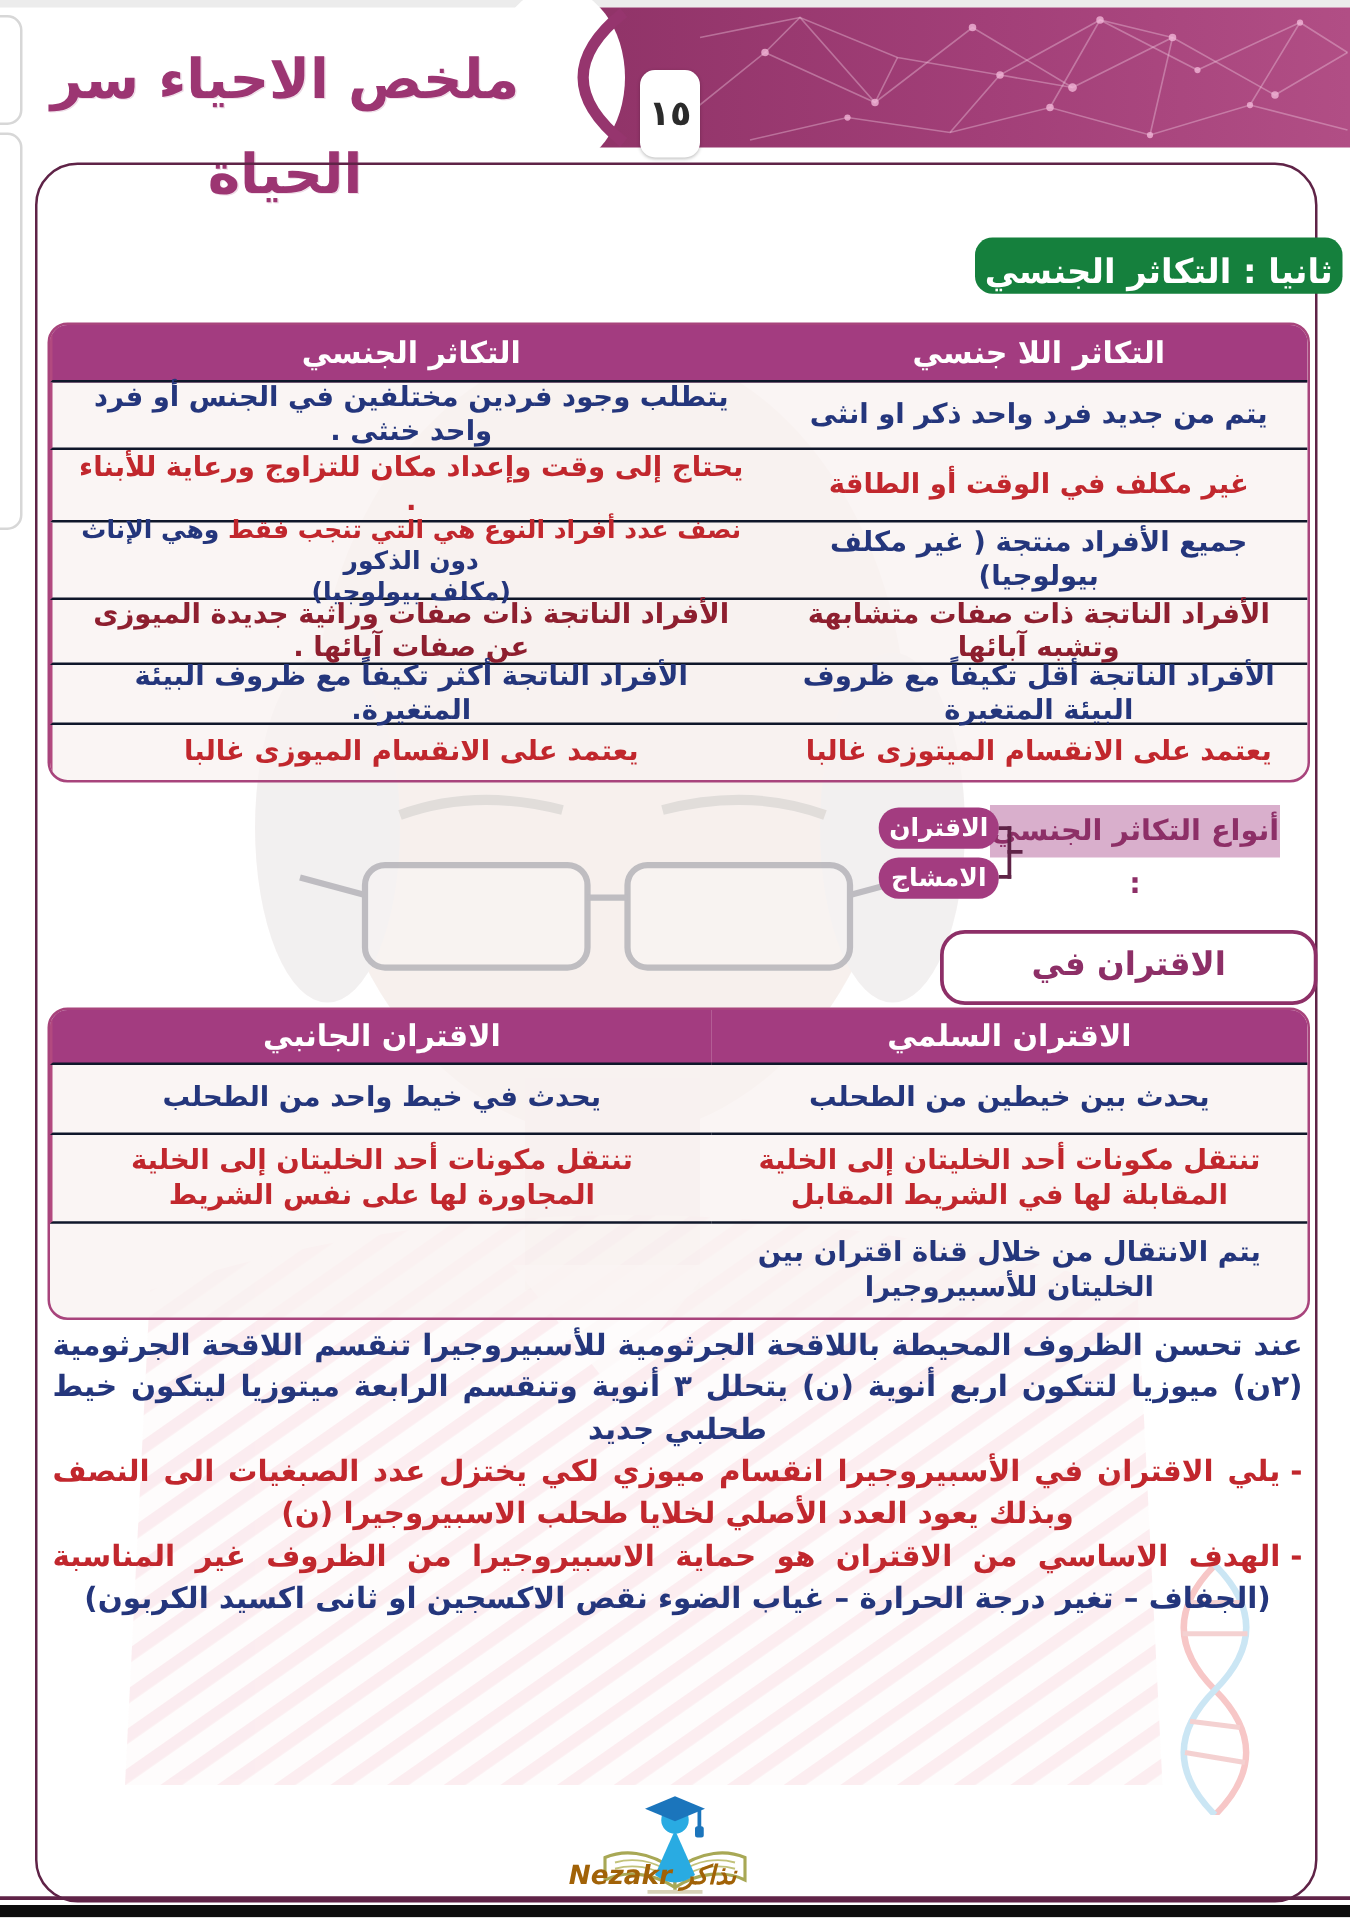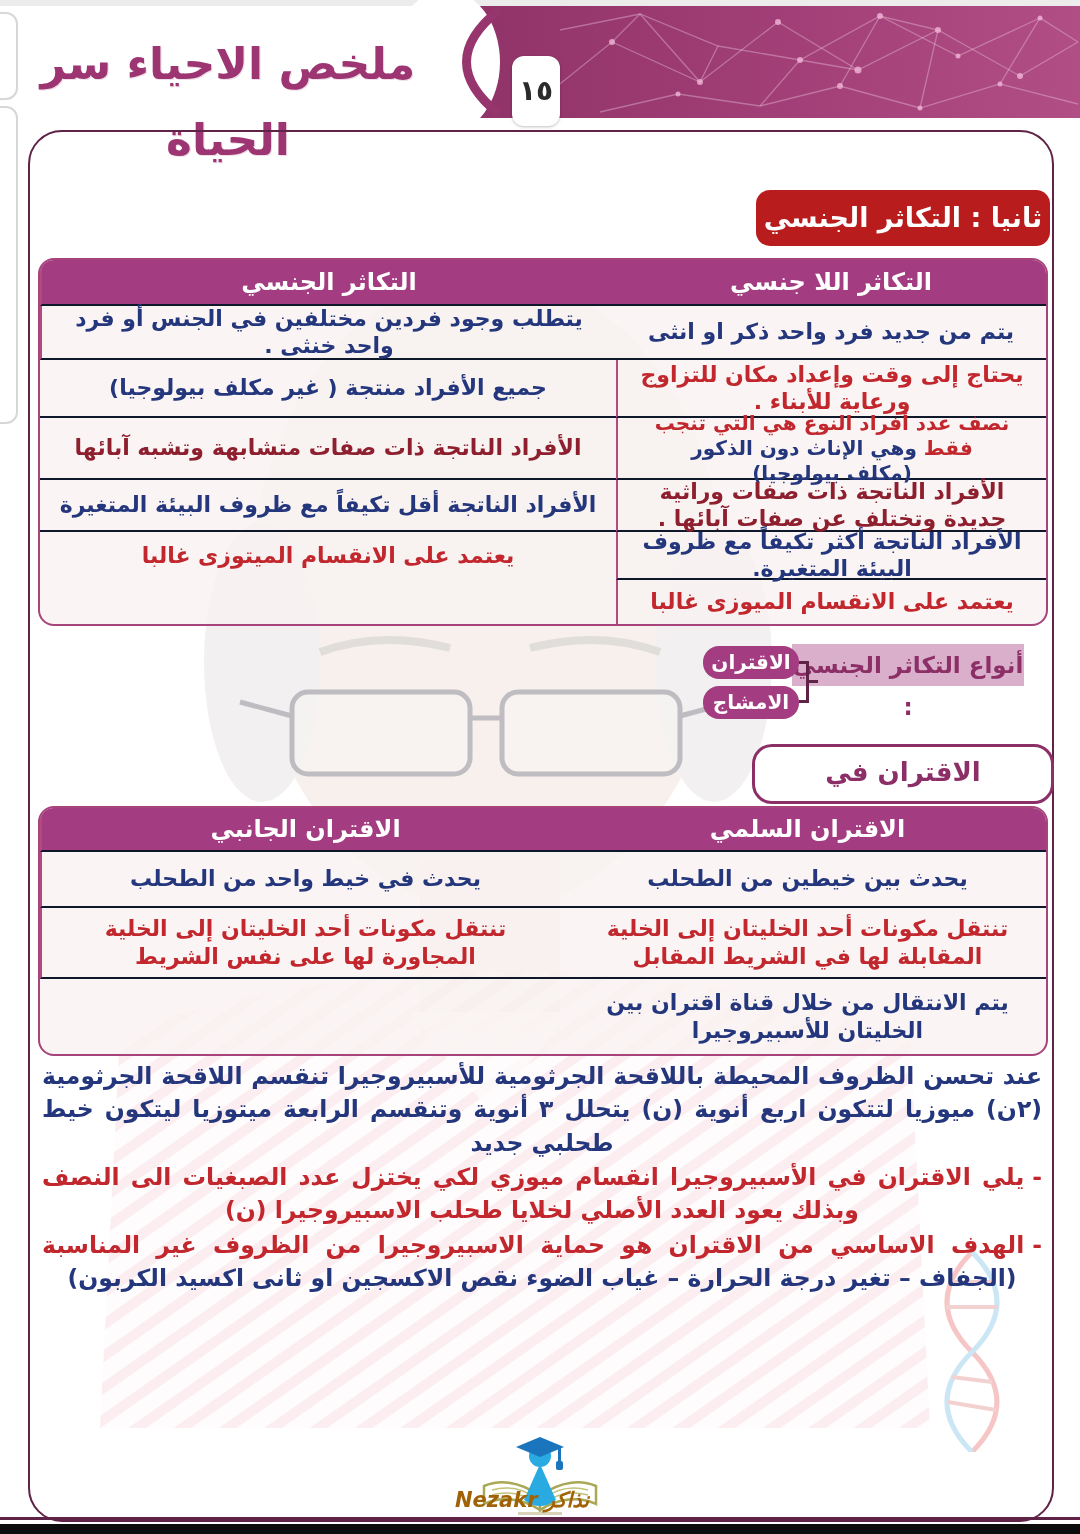--- a/index.html
+++ b/index.html
@@ -15,21 +15,21 @@
       border-radius:12px;text-align:center;font-size:28px;color:#2b2b2b;line-height:70px;
       box-shadow:0 1px 3px rgba(0,0,0,.25);}
   .ghost{position:absolute;background:#fff;border:2px solid #d7d7d7;border-radius:12px;}
   
   .frame{position:absolute;left:28px;top:130px;width:1022px;height:1388px;
       border:2px solid #5f2347;border-radius:34px;}
   .frame-clip{position:absolute;inset:0;border-radius:32px;overflow:hidden;}
   
   .wm{position:absolute;left:0;top:0;opacity:.55;}
   
-  .sec-box{position:absolute;left:756px;top:190px;width:294px;height:56px;background:#b91c1c;
+  .sec-box{position:absolute;left:780px;top:190px;width:294px;height:45px;background:#15803d;
       border-radius:14px;color:#fff;font-size:27px;direction:rtl;text-align:center;line-height:56px;}
   
   .tbl{position:absolute;direction:rtl;display:grid;border:2px solid #a8447c;border-radius:16px;
       overflow:hidden;background:rgba(248,242,241,0.78);box-sizing:border-box;}
   .tbl .h{background:#a33c80;color:#ffffff;font-size:24px;}
   .cell{display:flex;flex-direction:column;align-items:center;justify-content:center;
       text-align:center;font-size:22px;line-height:1.25;padding:4px 14px;box-sizing:border-box;}
   .cell.bb{border-bottom:2px solid #0f172a;}
   .cell.vr{border-left:2px solid #b2497f;}
   .blue{color:#24367c;} .red{color:#c1272d;} .maroon{color:#8e1f2f;}
@@ -146,31 +146,32 @@
 
   <div class="sec-box">ثانيا : التكاثر الجنسي</div>
 
   <div class="tbl" style="left:38px;top:258px;width:1010px;grid-template-columns:430px 576px;grid-template-rows:46px 54px 58px 62px 52px 48px 44px;">
     <div class="cell h bb">التكاثر اللا جنسي</div>
     <div class="cell h bb vr">التكاثر الجنسي</div>
 
     <div class="cell bb blue">يتم من جديد فرد واحد ذكر او انثى</div>
     <div class="cell bb vr blue">يتطلب وجود فردين مختلفين في الجنس أو فرد واحد خنثى .</div>
 
+    <div class="cell bb red">غير مكلف في الوقت أو الطاقة</div>
     <div class="cell bb vr red">يحتاج إلى وقت وإعداد مكان للتزاوج ورعاية للأبناء .</div>
 
     <div class="cell bb blue">جميع الأفراد منتجة ( غير مكلف بيولوجيا)</div>
     <div class="cell bb vr tight">
       <div><span class="red">نصف عدد أفراد النوع هي التي تنجب فقط</span>
         <span class="blue">وهي الإناث دون الذكور</span></div>
       <div class="blue">(مكلف بيولوجيا)</div>
     </div>
 
     <div class="cell bb maroon">الأفراد الناتجة ذات صفات متشابهة وتشبه آبائها</div>
-    <div class="cell bb vr maroon">الأفراد الناتجة ذات صفات وراثية جديدة وتختلف عن صفات آبائها .</div>
+    <div class="cell bb vr maroon">الأفراد الناتجة ذات صفات وراثية جديدة الميوزى عن صفات آبائها .</div>
 
     <div class="cell bb blue">الأفراد الناتجة أقل تكيفاً مع ظروف البيئة المتغيرة</div>
     <div class="cell bb vr blue">الأفراد الناتجة أكثر تكيفاً مع ظروف البيئة المتغيرة.</div>
 
     <div class="cell red">يعتمد على الانقسام الميتوزى غالبا</div>
     <div class="cell vr red">يعتمد على الانقسام الميوزى غالبا</div>
   </div>
 
   <div class="band">أنواع التكاثر الجنسي :</div>
   <div class="pill" style="left:703px;top:646px;width:96px;height:33px;line-height:33px;">الاقتران</div>

